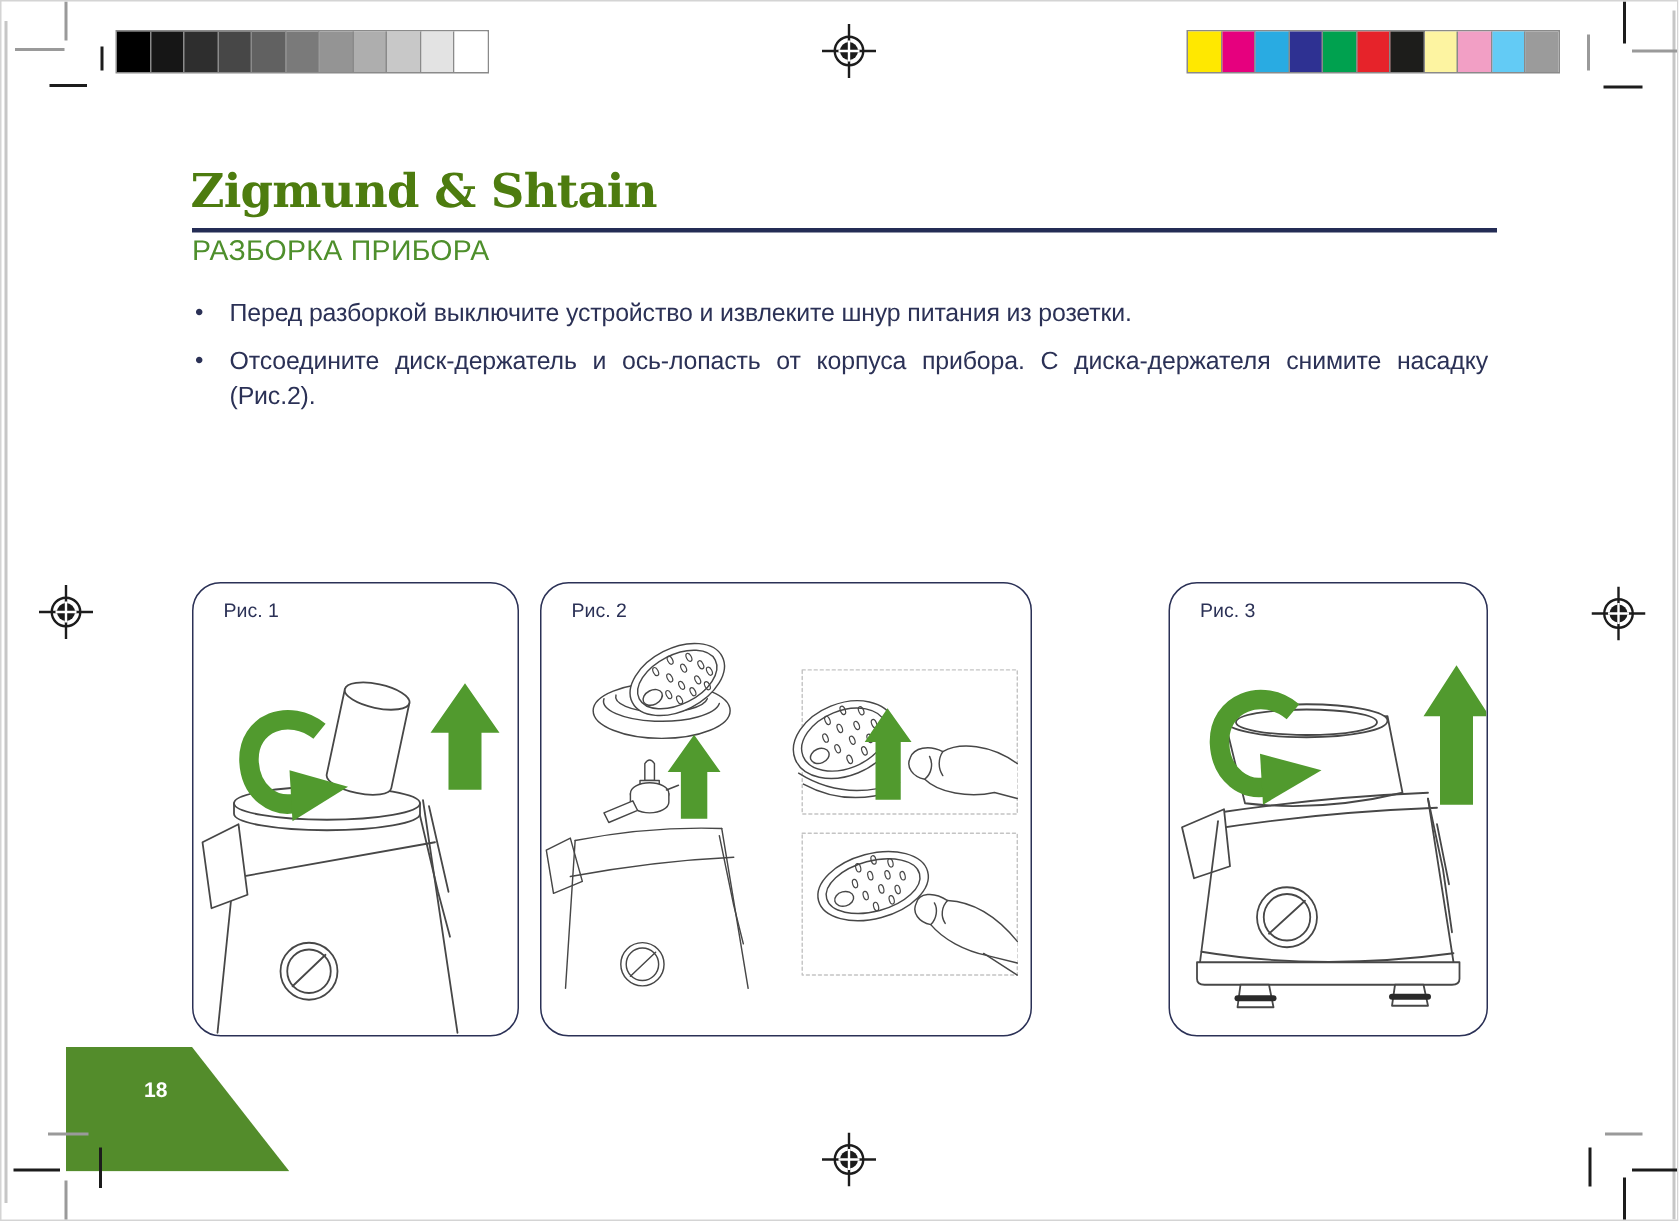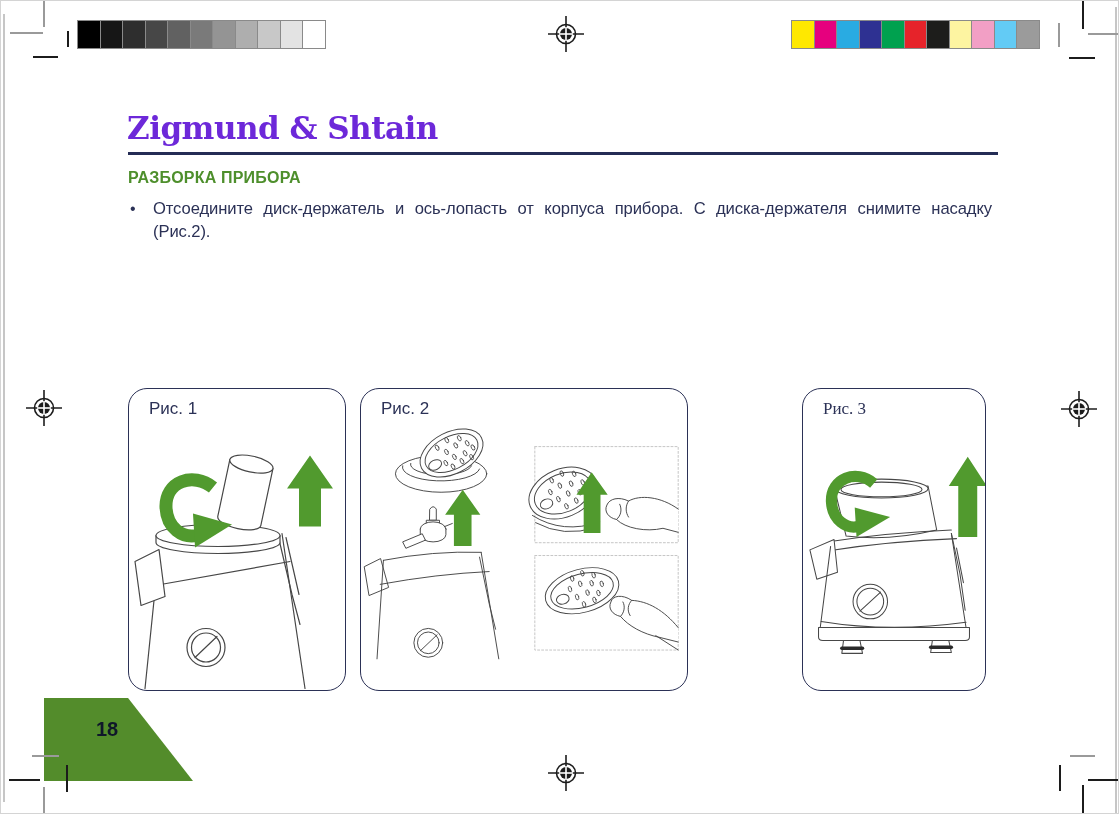--- a/index.html
+++ b/index.html
@@ -8,47 +8,47 @@
   
   .mark{position:absolute;background:#1c1c1c;z-index:30;}
   .mark.gray{background:#9a9a9a;}
   .mark.lt{background:#c6c6c6;}
   .calbar{position:absolute;display:flex;border:1px solid #8a8a8a;z-index:5;}
   .calbar .swatch{width:21.5px;height:27px;border-right:1px solid #8a8a8a;}
   .calbar .swatch:last-child{border-right:none;}
   .regmark{position:absolute;width:36px;height:36px;z-index:30;}
   
   .logo{position:absolute;left:126px;top:109px;font-family:"DejaVu Serif",serif;font-weight:bold;
-        font-size:31px;color:#6d28d9;letter-spacing:-0.5px;}
+        font-size:31px;color:#4d7c0f;letter-spacing:-0.5px;}
   .rule{position:absolute;left:127px;top:151px;width:870px;height:3px;background:#242c55;}
-  .heading{position:absolute;left:127px;top:168px;font-size:16px;font-weight:bold;
+  .heading{position:absolute;left:127px;top:156px;font-size:19px;font-weight:normal;
            color:var(--heading-green,#4e8f2c);letter-spacing:0.2px;}
   
   ul.bullets{position:absolute;left:127px;top:196px;width:864px;margin:0;padding:0;list-style:none;}
   ul.bullets li{position:relative;padding-left:25px;width:839px;margin-bottom:9px;
                 font-size:16.6px;line-height:23px;color:var(--navy,#2b3156);
                 text-align:justify;letter-spacing:-0.1px;}
   ul.bullets li::before{content:"\2022";position:absolute;left:2px;top:0;color:var(--navy,#2b3156);
                 font-size:16px;}
   
   .panel{position:absolute;top:387px;height:303px;border:1.6px solid #2b3156;border-radius:19px;
          box-sizing:border-box;background:#fff;overflow:hidden;}
   .panel svg{position:absolute;left:0;top:0;width:100%;height:100%;}
-  .figlabel{position:absolute;left:20px;top:10px;font-size:17px;color:#2b3156;z-index:2;}
+  .figlabel{position:absolute;left:20px;top:10px;font-size:13px;color:#2b3156;z-index:2;}
   .ln{stroke:#474747;stroke-width:1.2;fill:none;stroke-linejoin:round;stroke-linecap:round;}
   .ln .fw{fill:#ffffff;}
   .holes ellipse{fill:none;stroke:#474747;stroke-width:1;}
   .ga{fill:var(--green,#519a2e);stroke:none;}
   .ga-st{stroke:var(--green,#519a2e);stroke-width:13;fill:none;stroke-linecap:butt;}
   .dash{fill:none;stroke:#c4c4c4;stroke-width:1.2;stroke-dasharray:2.5 2.5;}
   
   .page-tab{position:absolute;left:43px;top:697px;width:149px;height:83px;
             background:var(--tab-green,#538c2b);
             clip-path:polygon(0 0,56.4% 0,100% 100%,0 100%);z-index:20;}
-  .page-tab .num{position:absolute;left:52px;top:20px;font-size:20px;font-weight:bold;color:#0f172a;}
+  .page-tab .num{position:absolute;left:52px;top:20px;font-size:14px;font-weight:bold;color:#ffffff;}
 </style>
 </head>
 <body>
 
 <div id="page">
 
   <div class="mark lt" style="left:2px;top:13px;width:2px;height:788px;"></div>
   <div class="mark lt" style="left:1114px;top:6px;width:2px;height:806px;"></div>
 
   <div class="mark gray" style="left:42px;top:0;width:2px;height:26px;"></div>
@@ -129,20 +129,21 @@
     <circle cx="18" cy="18" r="6" fill="#1c1c1c"></circle>
     <line x1="18" y1="11" x2="18" y2="25" stroke="#fff" stroke-width="1.6"></line>
     <line x1="11" y1="18" x2="25" y2="18" stroke="#fff" stroke-width="1.6"></line>
   </svg>
 
   <div class="logo">Zigmund &amp; Shtain</div>
   <div class="rule"></div>
   <div class="heading">РАЗБОРКА ПРИБОРА</div>
 
   <ul class="bullets">
+    <li>Перед разборкой выключите устройство и извлеките шнур питания из розетки.</li>
     <li>Отсоедините диск-держатель и ось-лопасть от корпуса прибора. С диска-держателя снимите насадку (Рис.2).</li>
   </ul>
 
   <div class="panel" style="left:127px;width:218px;">
     <div class="figlabel">Рис. 1</div>
     <svg viewBox="0 0 216 300">
       <g class="ln">
 
         <path d="M30 162 L16 299"></path>
         <path d="M153 144 L176 299"></path>
@@ -274,21 +275,21 @@
           <path d="M338 226 C 333 231 332 239 336 245"></path>
           <path d="M324 246 C 329 241 330 233 327 228"></path>
           <path d="M368 270 L 396 288"></path>
         </g>
       </g>
       <polygon class="ga" points="127,88 149,119 138,119 138,158 116,158 116,119 105,119"></polygon>
       <polygon class="ga" points="288,66 308,94 299,94 299,142 278,142 278,94 269,94"></polygon>
     </svg>
   </div>
 
-  <div class="panel" style="left:801px;width:184px;font-family:Liberation Serif, serif;">
+  <div class="panel" style="left:778px;width:213px;">
     <div class="figlabel">Рис. 3</div>
     <svg viewBox="0 0 211 300">
       <g class="ln">
 
         <path class="fw" d="M37 93 L50 146 Q 100 152 155 139 L145 88 Z"></path>
         <ellipse class="fw" cx="91" cy="91" rx="54" ry="11"></ellipse>
         <ellipse cx="91" cy="92" rx="47" ry="8.5"></ellipse>
 
         <path d="M34 152 Q 100 142 172 139"></path>
         <path d="M30 163 Q 100 152 178 149"></path>

